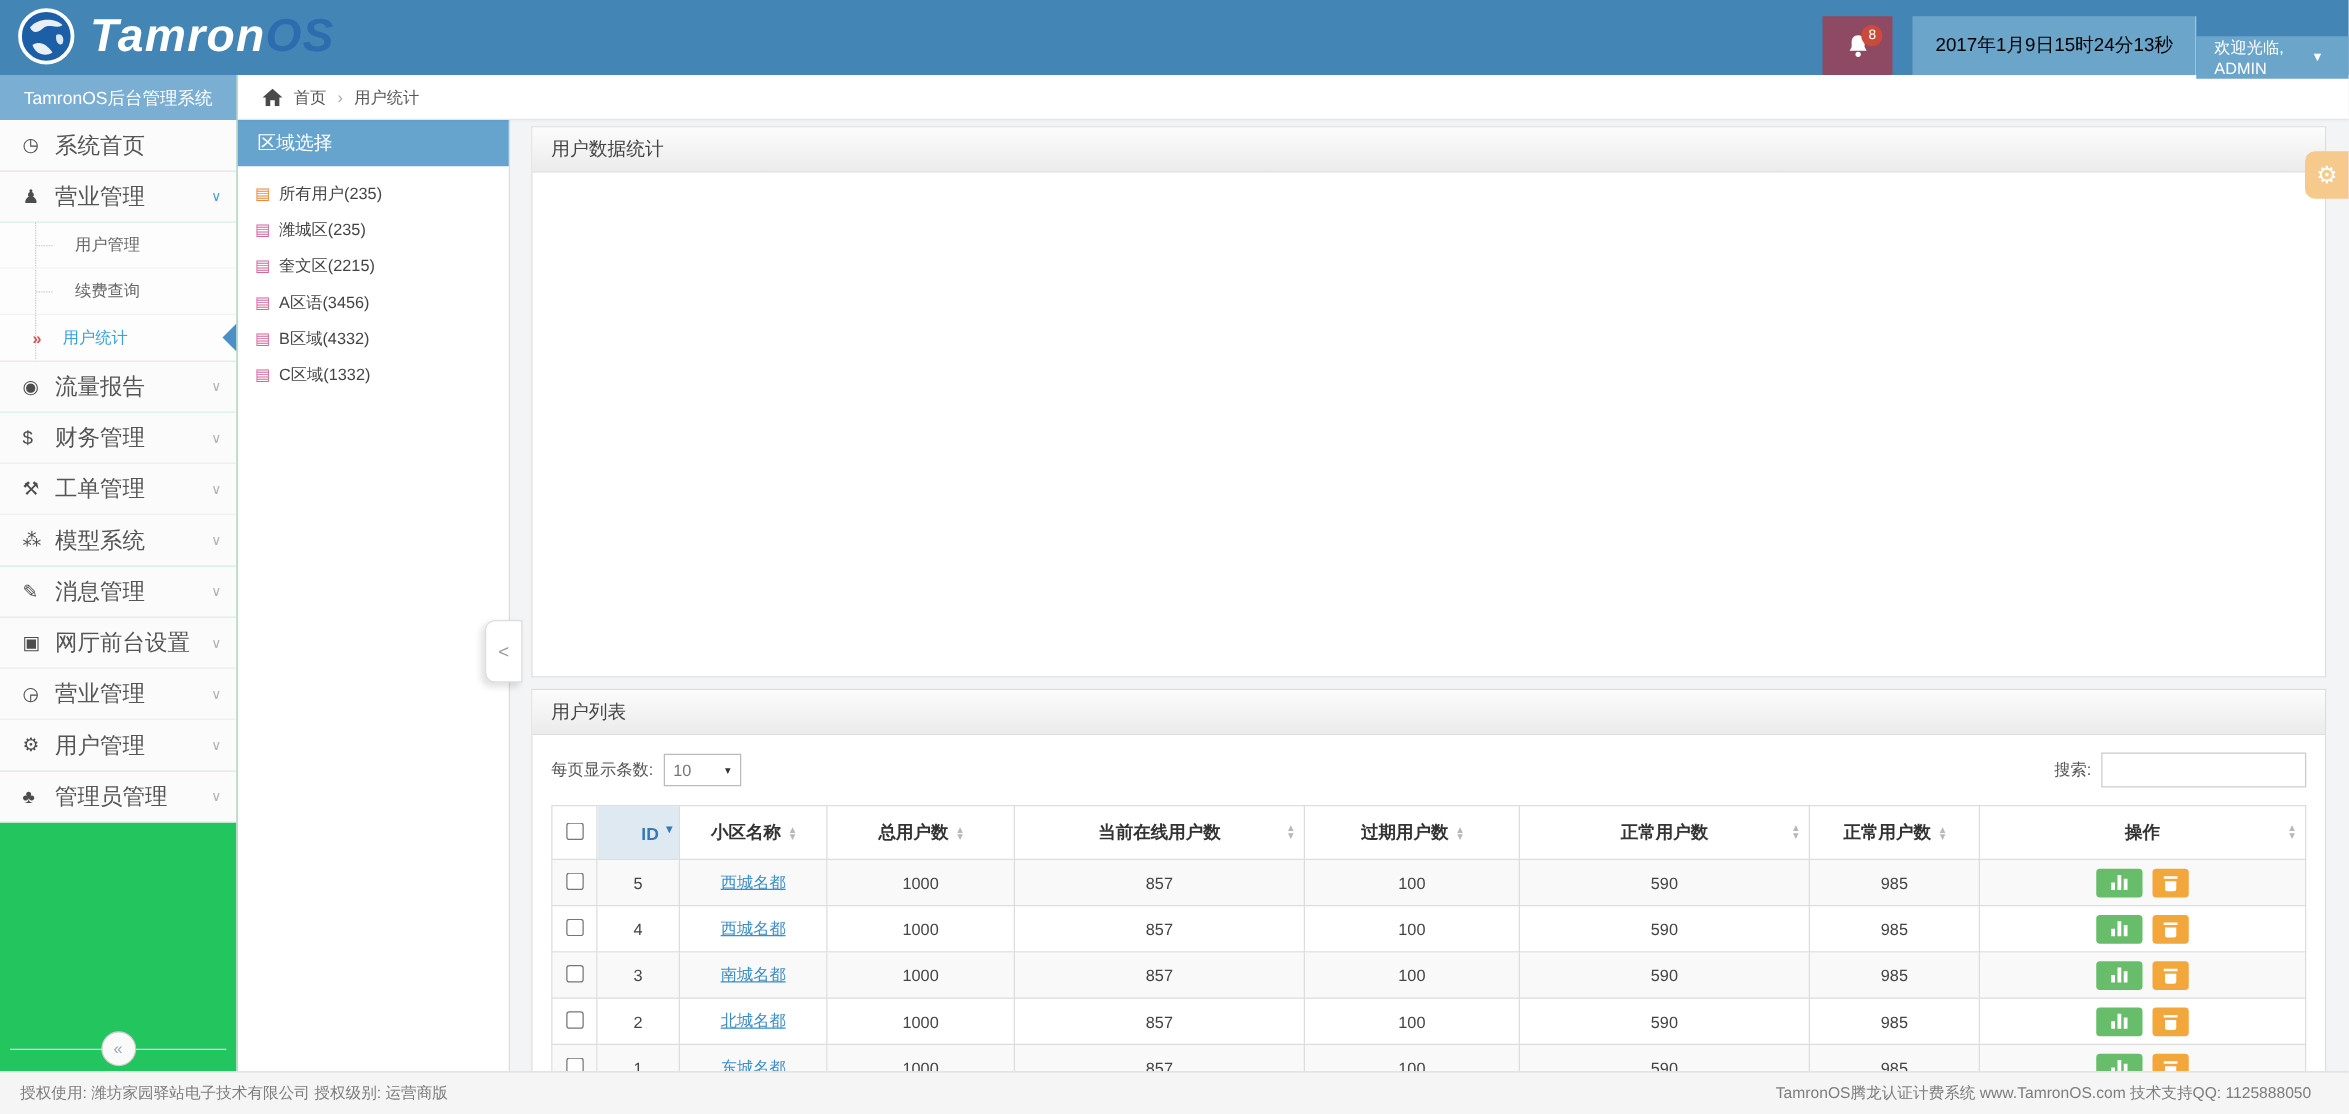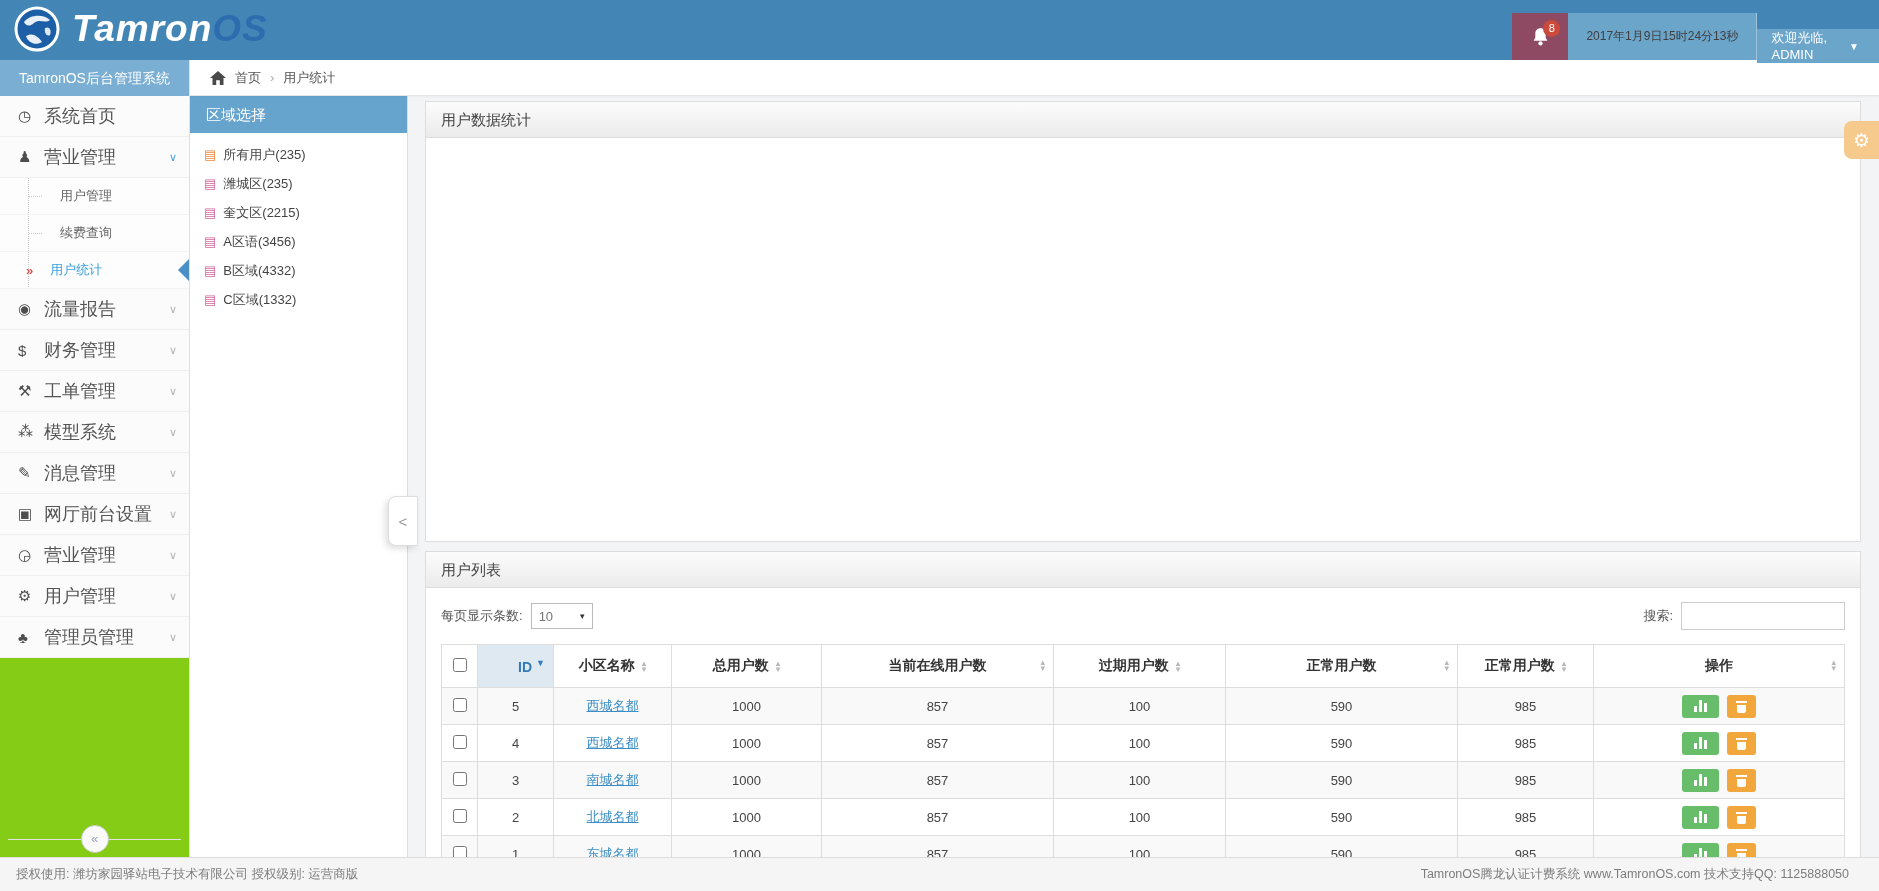--- a/index.html
+++ b/index.html
@@ -14,27 +14,27 @@
   body{font-family:"Liberation Sans","DejaVu Sans",sans-serif;background:#f3f4f5;position:relative;color:#444;}
 
   
   .topbar{position:absolute;left:0;top:0;width:100%;height:60px;background:var(--topbar);z-index:30;}
   .logo{position:absolute;left:14px;top:6px;display:flex;align-items:center;gap:12px;}
   .logo-text{font-size:37px;font-weight:bold;font-style:italic;color:#fff;letter-spacing:1px;}
   .logo-text .os{color:var(--logo-os);}
   .topbar-right{position:absolute;right:0;top:13px;height:47px;display:flex;align-items:stretch;}
   .notif{width:56px;background:var(--notification-bg);display:flex;align-items:center;justify-content:center;position:relative;cursor:pointer;}
   .badge{position:absolute;top:7px;right:8px;min-width:17px;height:17px;border-radius:9px;background:var(--badge);color:#fff;font-size:11px;line-height:17px;text-align:center;}
-  .datetime{background:var(--topbar-secondary);color:#404040;font-size:12px;display:flex;align-items:center;padding:0 18px;border-right:1px solid rgba(255,255,255,.35);}
+  .datetime{background:var(--topbar-secondary);color:#000000;font-size:15px;display:flex;align-items:center;padding:0 18px;border-right:1px solid rgba(255,255,255,.35);margin-left:16px;}
   .usermenu{background:var(--topbar-secondary);color:#fff;display:flex;align-items:center;padding:17px 14px;cursor:pointer;margin-top:16px;}
   .usermenu .lines{font-size:13px;line-height:17px;}
   .usermenu .caret{font-size:10px;margin-left:22px;margin-right:6px;}
 
   
-  .sidebar{position:absolute;left:0;top:60px;width:190px;bottom:34px;background:#84cc16;border-right:1px solid #e0e0e0;z-index:20;}
+  .sidebar{position:absolute;left:0;top:60px;width:190px;bottom:34px;background:#22c55e;border-right:1px solid #e0e0e0;z-index:20;}
   .sidebar-title{height:36px;line-height:36px;background:var(--sidebar-header);color:#fff;font-size:14px;text-align:center;}
   .m-item{height:41px;display:flex;align-items:center;padding:0 12px 0 18px;border-bottom:1px solid #efefef;cursor:pointer;background:#fbfbfb;}
   .m-ico{width:26px;font-size:15px;color:#4d4d4d;flex:0 0 26px;}
   .m-label{font-size:18px;color:#555;flex:1;}
   .m-chev{font-size:11px;color:#b3b3b3;}
   .m-chev.on{color:#4a9fd8;}
   .submenu{position:relative;background:#fdfdfd;}
   .submenu::before{content:"";position:absolute;left:28px;top:0;bottom:0;border-left:1px dotted #c8c8c8;}
   .s-item{position:relative;height:37px;display:flex;align-items:center;padding-left:29px;border-bottom:1px solid #f3f3f3;cursor:pointer;gap:11px;}
   .s-dash{width:13px;border-top:1px dotted #c8c8c8;margin-right:7px;}
@@ -72,21 +72,21 @@
   .pp-select .caret{font-size:9px;color:#333;}
   .search-input{width:164px;height:28px;border:1px solid #ccc;margin-left:8px;padding:0 6px;font-size:13px;outline:none;}
 
   
   table{width:100%;border-collapse:collapse;table-layout:fixed;margin-top:14px;}
   th,td{border:1px solid #ddd;text-align:center;overflow:hidden;}
   thead th{height:43px;font-size:14px;color:#333;font-weight:bold;position:relative;}
   thead th.id-col{background:var(--id-header-bg);color:#337ab7;}
   tbody td{height:37px;font-size:13px;color:#444;}
   tbody tr:nth-child(odd){background:#f9f9f9;}
-  th:nth-child(1){width:36px;} th:nth-child(2){width:76px;padding-left:32px;} th:nth-child(3){width:118px;}
+  th:nth-child(1){width:36px;} th:nth-child(2){width:66px;padding-left:32px;} th:nth-child(3){width:118px;}
   th:nth-child(4){width:150px;} th:nth-child(5){width:232px;} th:nth-child(6){width:172px;}
   th:nth-child(7){width:232px;} th:nth-child(8){width:136px;}
   .sort-both{display:inline-block;vertical-align:middle;margin-left:7px;line-height:6px;color:#b8b8b8;font-size:9px;}
   .sort-both i{display:block;font-style:normal;}
   .sort-right{position:absolute;right:8px;top:50%;margin-top:-7px;}
   .sort-desc{color:#337ab7;font-size:9px;vertical-align:super;margin-left:4px;}
   .cell-link{color:var(--table-link);text-decoration:underline;cursor:pointer;}
   .actions{display:inline-flex;gap:8px;align-items:center;}
   .btn{height:23px;border:none;border-radius:3px;display:inline-flex;align-items:center;justify-content:center;cursor:pointer;}
   .btn-chart{width:37px;background:var(--green-button);}

